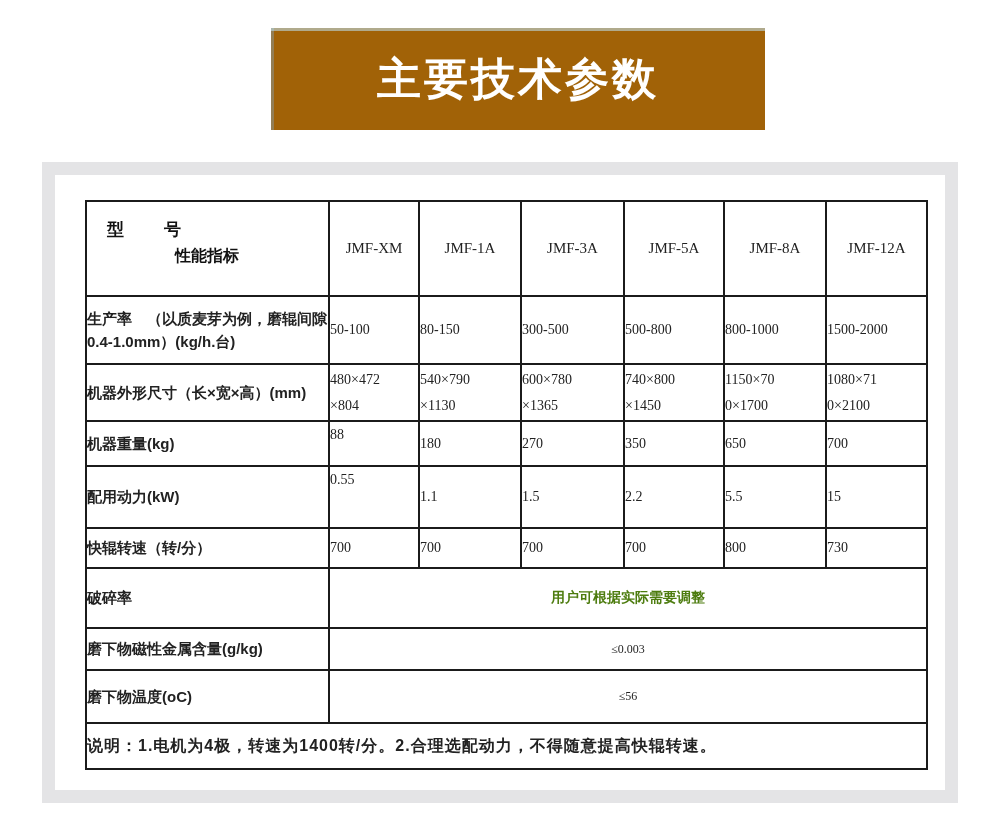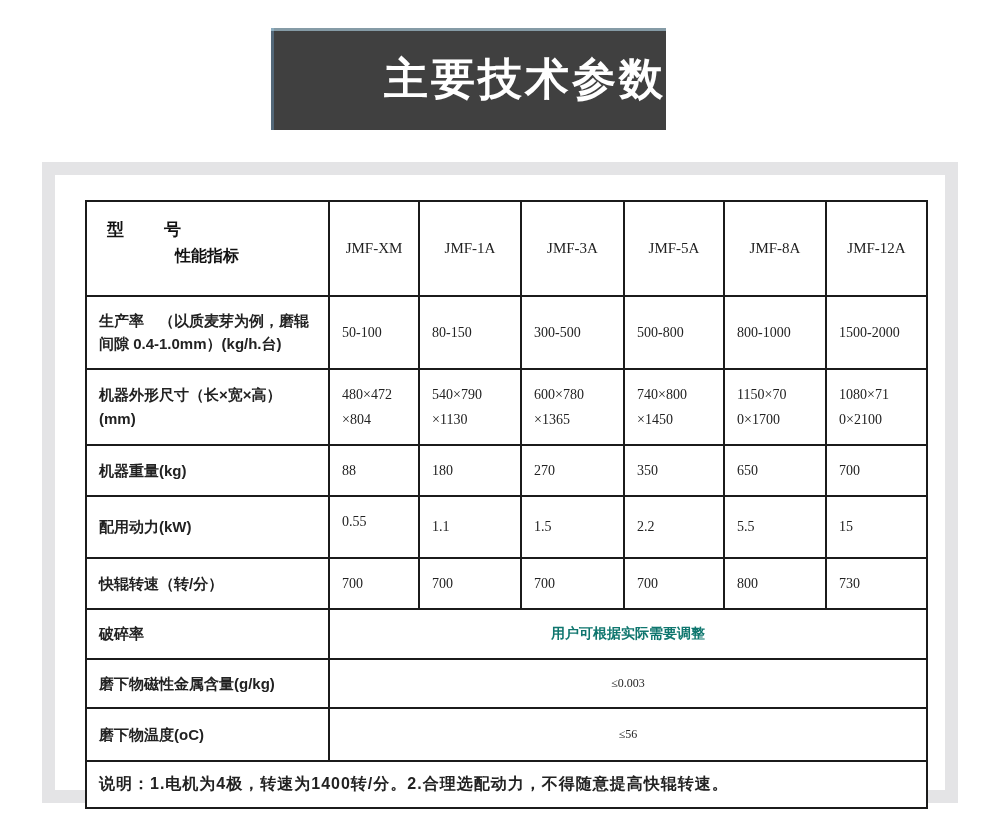--- a/index.html
+++ b/index.html
@@ -13,27 +13,27 @@
     width: 1000px;
     height: 832px;
     background: #ffffff;
     overflow: hidden;
   }
   
   .banner {
     position: absolute;
     left: 271px;
     top: 28px;
-    width: 395px;
+    width: 494px;
     height: 102px;
-    background: #404040;
+    background: #a16207;
     box-shadow: inset 0 3px 0 rgba(190,230,250,0.55), inset 3px 0 0 rgba(120,180,230,0.35);
     display: flex;
     align-items: center;
-    justify-content: flex-end;
+    justify-content: center;
   }
   .banner-title {
     color: #ffffff;
     font-size: 44px;
     font-weight: bold;
     letter-spacing: 3px;
     font-family: "Liberation Sans", "DejaVu Sans", sans-serif;
   }
   
   .frame {
@@ -51,21 +51,21 @@
     position: absolute;
     left: 85px;
     top: 200px;
     width: 841px;
     border-collapse: collapse;
     table-layout: fixed;
     background: #ffffff;
   }
   table.spec td {
     border: 2px solid #1b1b1b;
-    padding: 12px;
+    padding: 0;
     color: #222222;
     box-sizing: border-box;
     margin-top: 22px;
   }
   
   .corner {
     position: relative;
     height: 95px;
   }
   .corner .model-word {
@@ -110,21 +110,21 @@
     line-height: 1.8;
   }
   td.val-top { vertical-align: top; padding-top: 4px; }
   td.span-val {
     text-align: center;
     vertical-align: middle;
     font-size: 12px;
     color: #222222;
     font-family: "Liberation Serif", "DejaVu Serif", serif;
   }
-  td.span-val.cjk { font-size: 14px; font-weight: bold; color:#0f766e; }
+  td.span-val.cjk { font-size: 14px; font-weight: bold; color:#4d7c0f; }
   td.note {
     font-size: 16px;
     font-weight: bold;
     color: #111111;
     padding-left: 12px;
     vertical-align: middle;
     letter-spacing: 1px;
   }
 </style>
 </head>
@@ -212,21 +212,21 @@
     <tr style="height:40px">
       <td class="lbl">快辊转速（转/分）</td>
       <td class="val">700</td>
       <td class="val">700</td>
       <td class="val">700</td>
       <td class="val">700</td>
       <td class="val">800</td>
       <td class="val">730</td>
     </tr>
 
-    <tr style="height:48px">
+    <tr style="height:60px">
       <td class="lbl">破碎率</td>
       <td class="span-val cjk" colspan="6">用户可根据实际需要调整</td>
     </tr>
 
     <tr style="height:42px">
       <td class="lbl">磨下物磁性金属含量(g/kg)</td>
       <td class="span-val" colspan="6">≤0.003</td>
     </tr>
 
     <tr style="height:53px">

